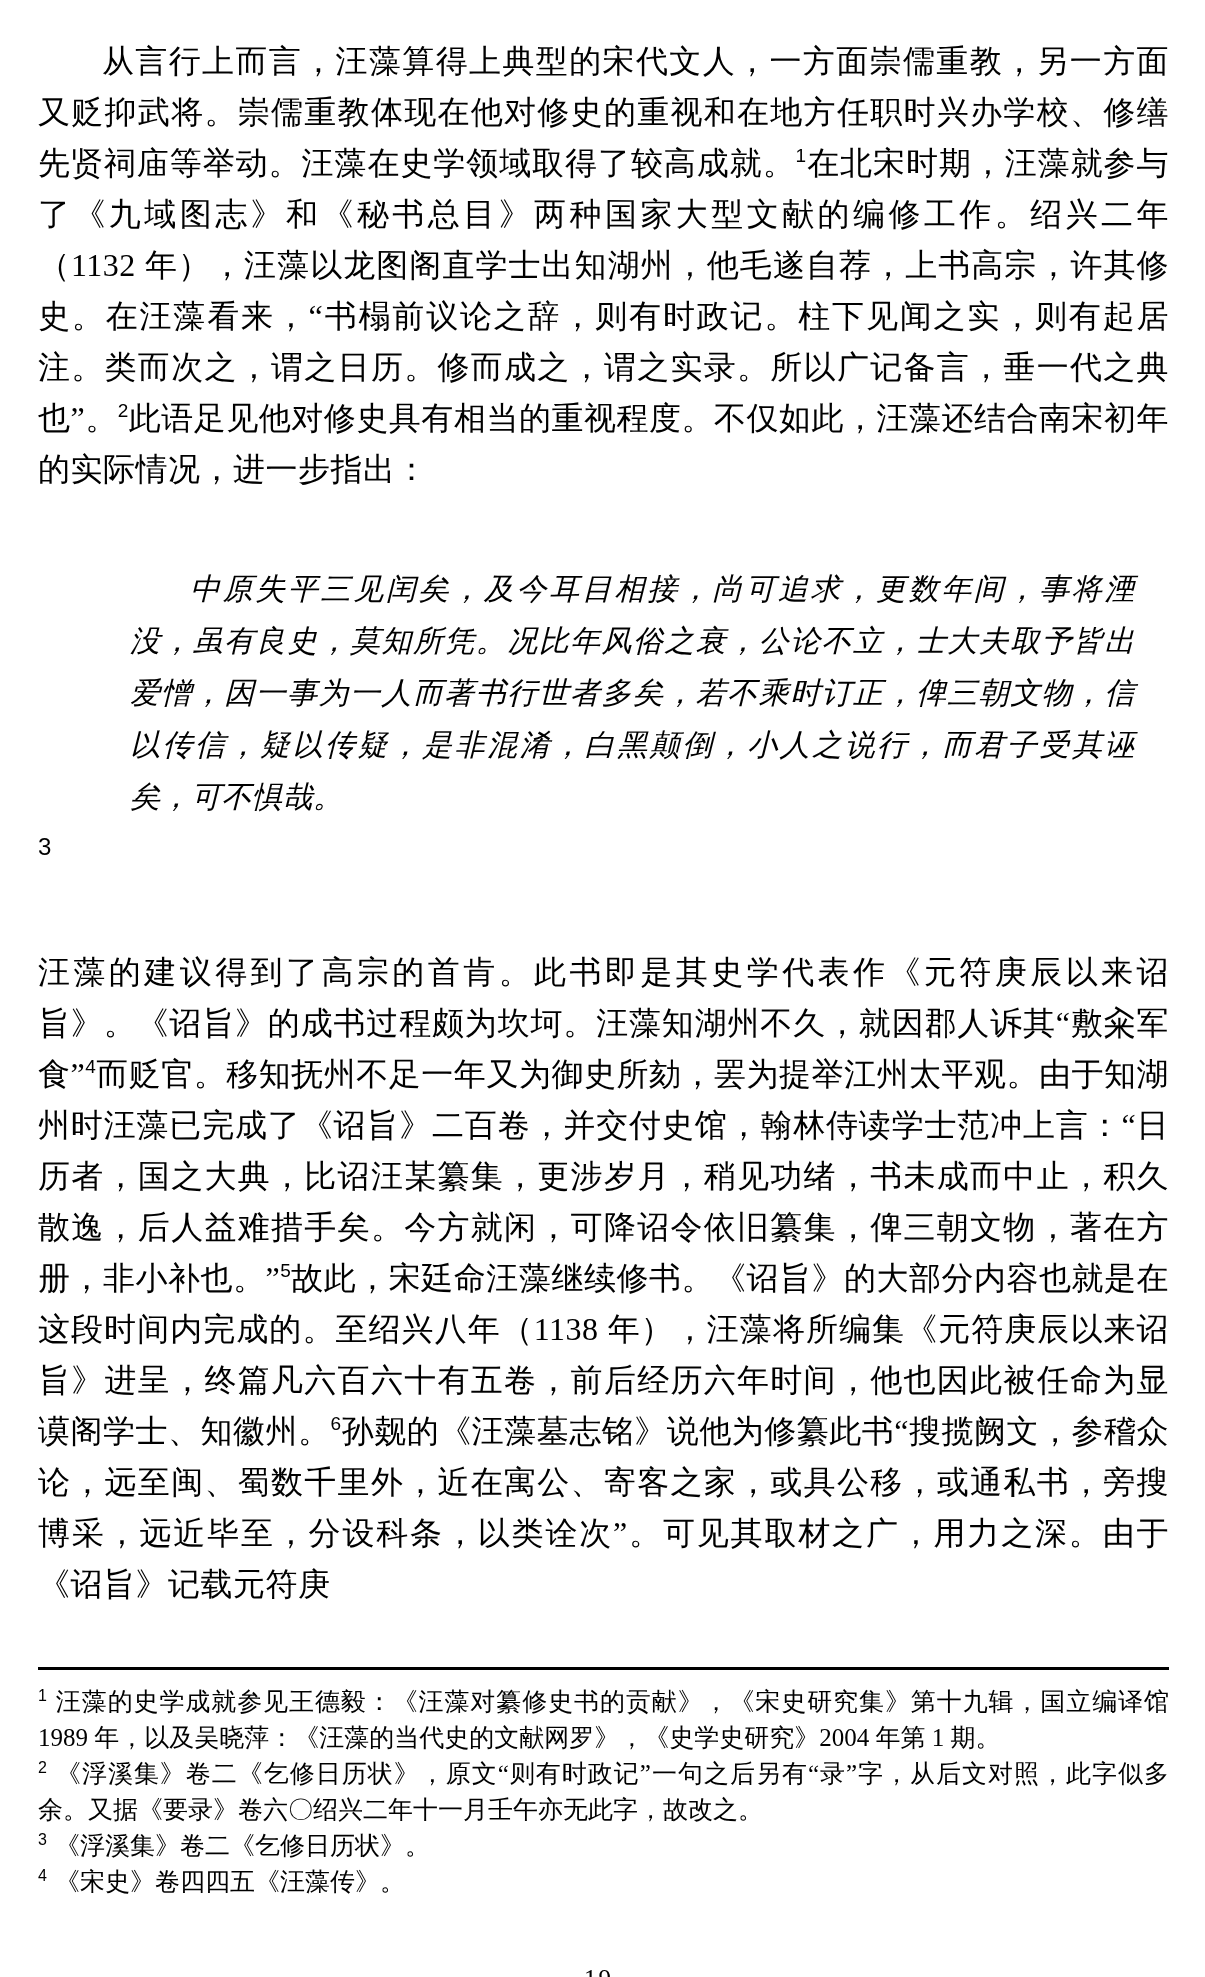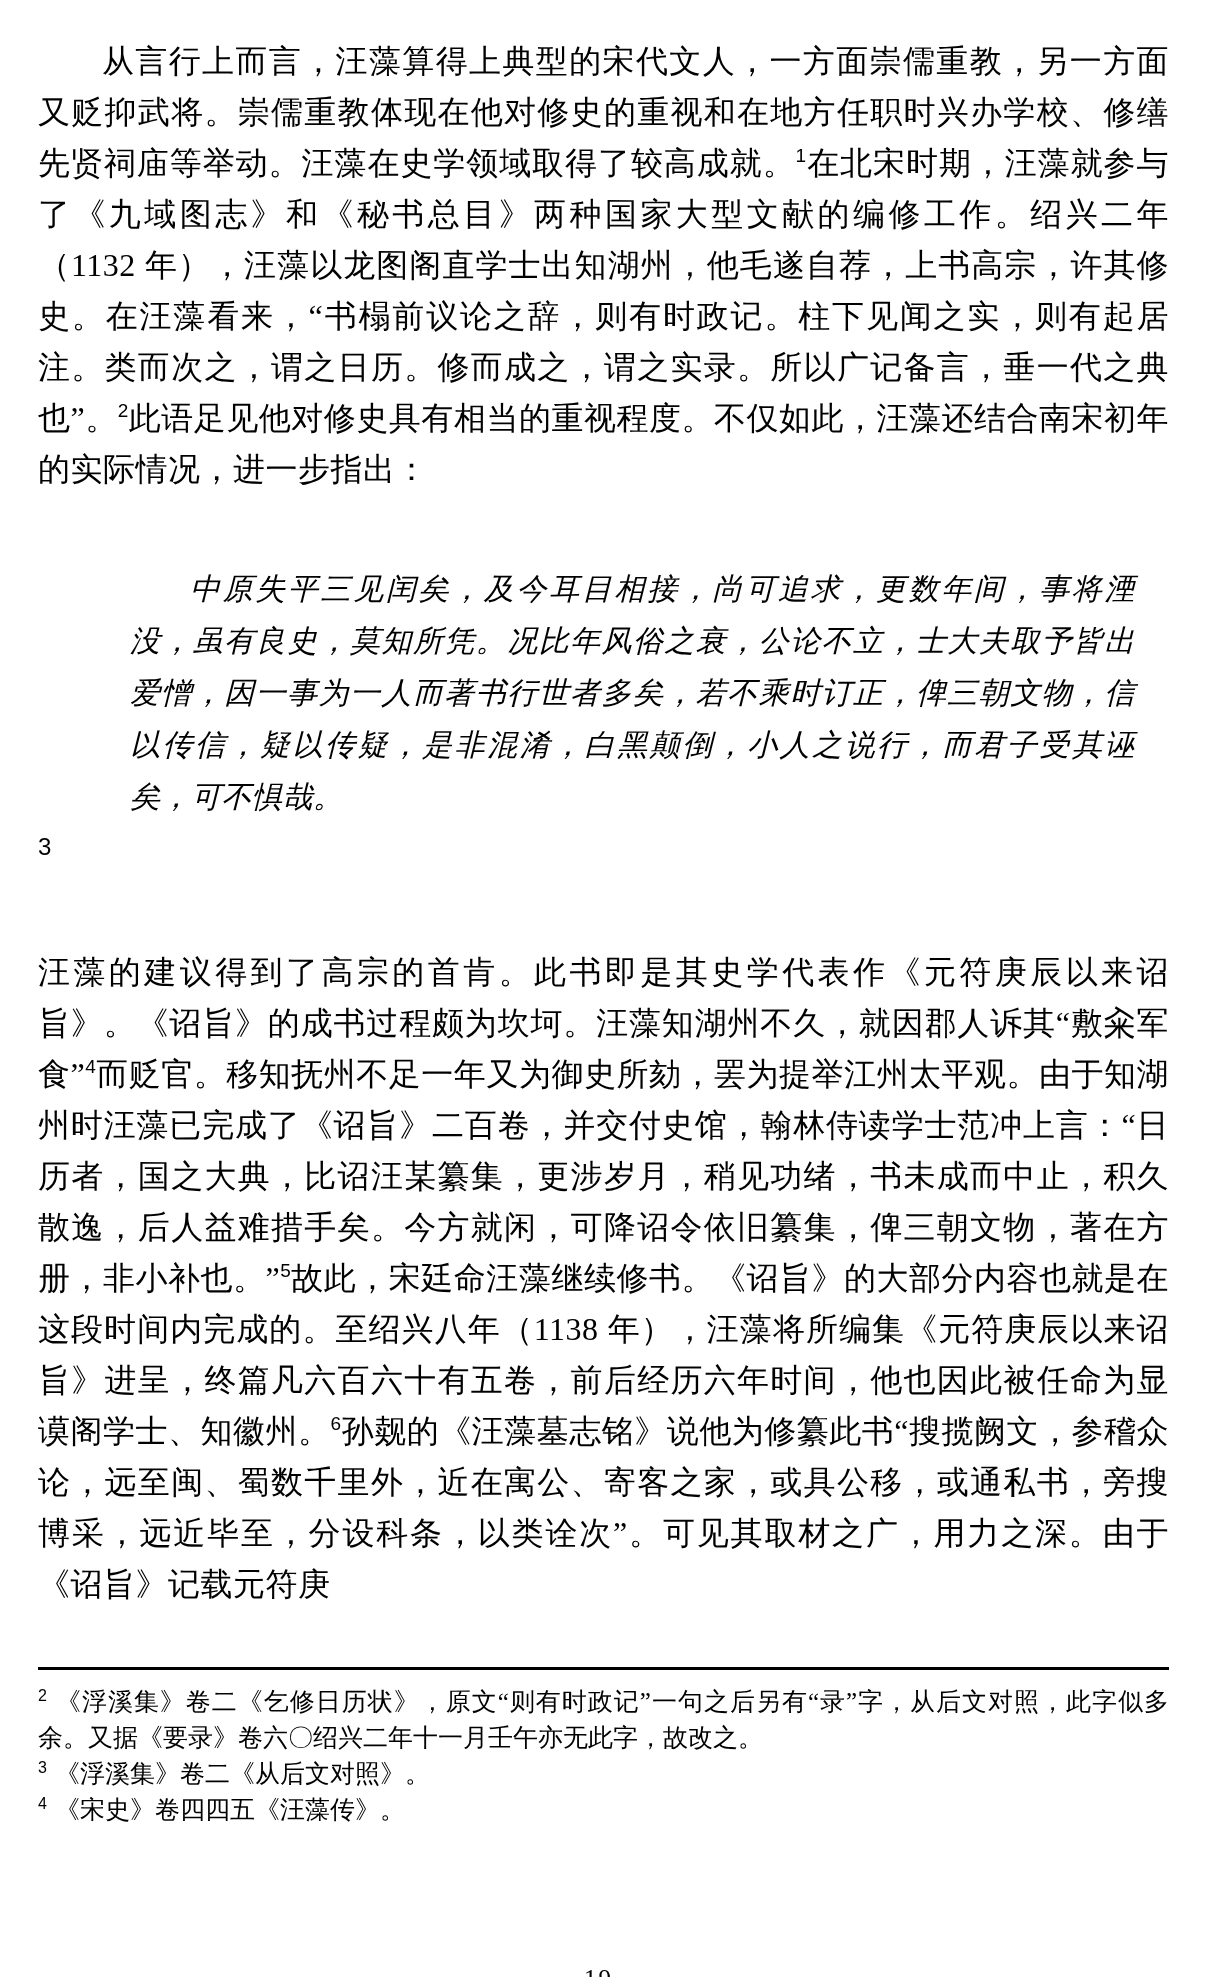--- a/index.html
+++ b/index.html
@@ -81,21 +81,22 @@
 
   <blockquote class="quote"><span>中原失平三见闰矣，及今耳目相接，尚可追求，更数年间，事将湮没，虽有良史，莫知所凭。况比年风俗之衰，公论不立，士大夫取予皆出爱憎，因一事为一人而著书行世者多矣，若不乘时订正，俾三朝文物，信以传信，疑以传疑，是非混淆，白黑颠倒，小人之说行，而君子受其诬矣，可不惧哉。</span></blockquote>
 
   <div class="quote-marker">3</div>
 
   <p class="body-para"><span>汪藻的建议得到了高宗的首肯。此书即是其史学代表作《元符庚辰以来诏旨》。《诏旨》的成书过程颇为坎坷。汪藻知湖州不久，就因郡人诉其“敷籴军食”</span><sup class="fnref">4</sup><span>而贬官。移知抚州不足一年又为御史所劾，罢为提举江州太平观。由于知湖州时汪藻已完成了《诏旨》二百卷，并交付史馆，翰林侍读学士范冲上言：“日历者，国之大典，比诏汪某纂集，更涉岁月，稍见功绪，书未成而中止，积久散逸，后人益难措手矣。今方就闲，可降诏令依旧纂集，俾三朝文物，著在方册，非小补也。”</span><sup class="fnref">5</sup><span>故此，宋廷命汪藻继续修书。《诏旨》的大部分内容也就是在这段时间内完成的。至绍兴八年（1138 年），汪藻将所编集《元符庚辰以来诏旨》进呈，终篇凡六百六十有五卷，前后经历六年时间，他也因此被任命为显谟阁学士、知徽州。</span><sup class="fnref">6</sup><span>孙觌的《汪藻墓志铭》说他为修纂此书“搜揽阙文，参稽众论，远至闽、蜀数千里外，近在寓公、寄客之家，或具公移，或通私书，旁搜博采，远近毕至，分设科条，以类诠次”。可见其取材之广，用力之深。由于《诏旨》记载元符庚</span></p>
 
   <div class="footnote-divider"></div>
 
   <div class="footnotes">
+    <p class="footnote"><span class="fn-marker">1</span><span>汪藻的史学成就参见王德毅：《汪藻对纂修史书的贡献》，《宋史研究集》第十九辑，国立编译馆 1989 年，以及吴晓萍：《汪藻的当代史的文献网罗》，《史学史研究》2004 年第 1 期。</span></p>
     <p class="footnote"><span class="fn-marker">2</span><span>《浮溪集》卷二《乞修日历状》，原文“则有时政记”一句之后另有“录”字，从后文对照，此字似多余。又据《要录》卷六〇绍兴二年十一月壬午亦无此字，故改之。</span></p>
-    <p class="footnote"><span class="fn-marker">3</span><span>《浮溪集》卷二《从后文对照》。</span></p>
+    <p class="footnote"><span class="fn-marker">3</span><span>《浮溪集》卷二《乞修日历状》。</span></p>
     <p class="footnote"><span class="fn-marker">4</span><span>《宋史》卷四四五《汪藻传》。</span></p>
 
   </div>
 
   <div class="page-number">-19-</div>
 
 </div>
 
 </body></html>

